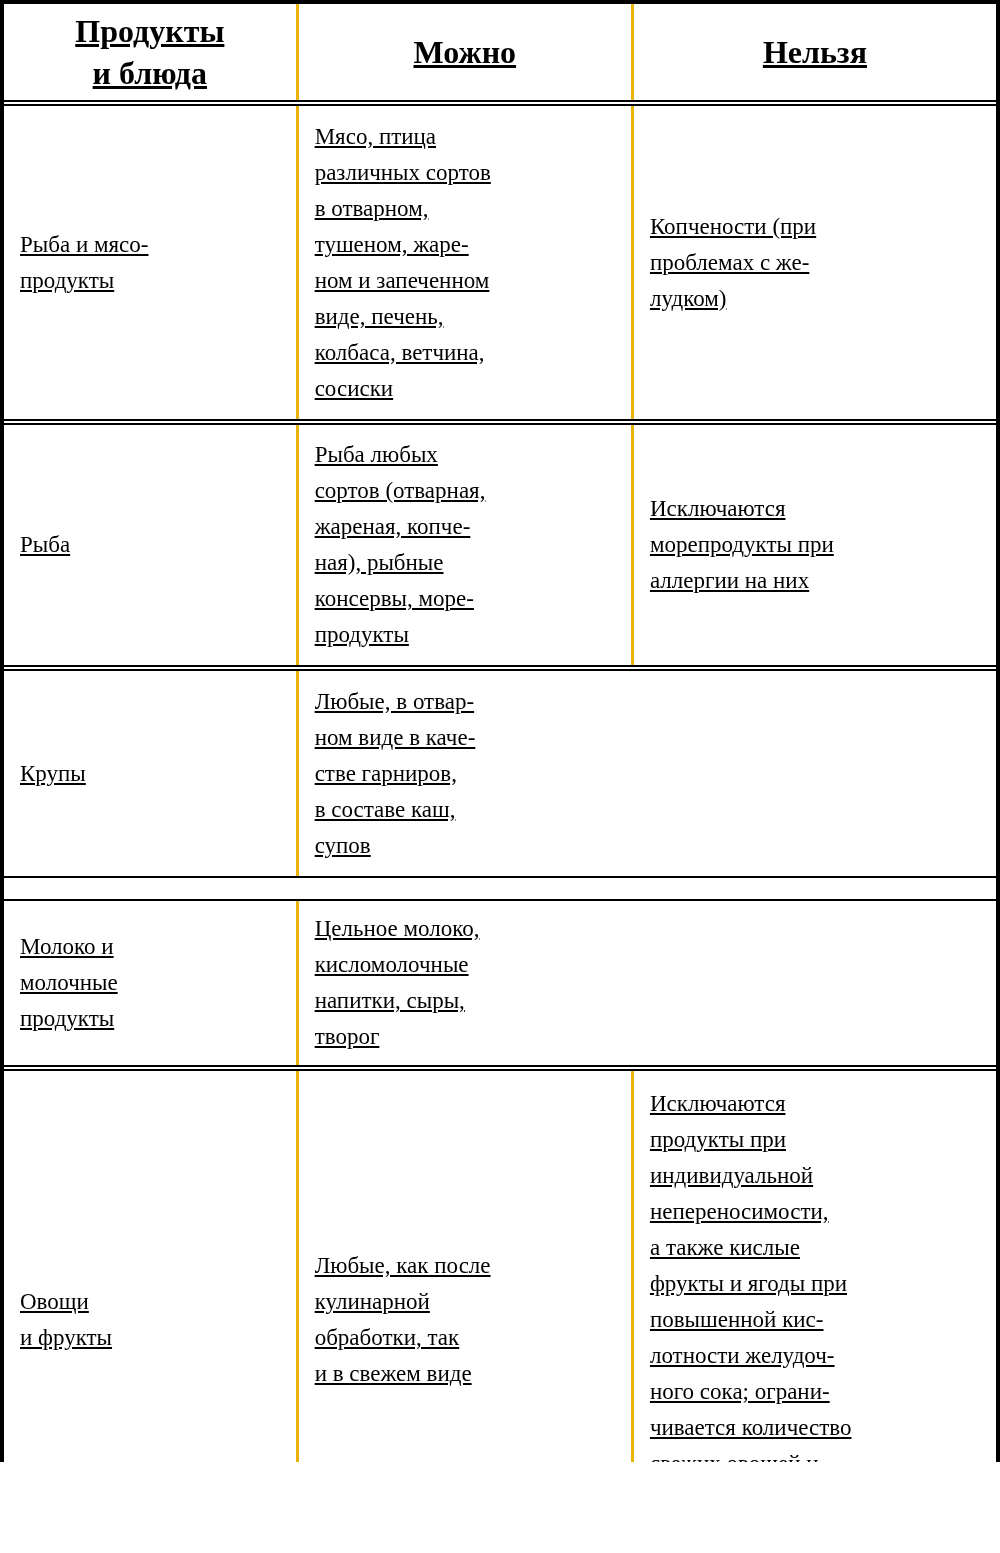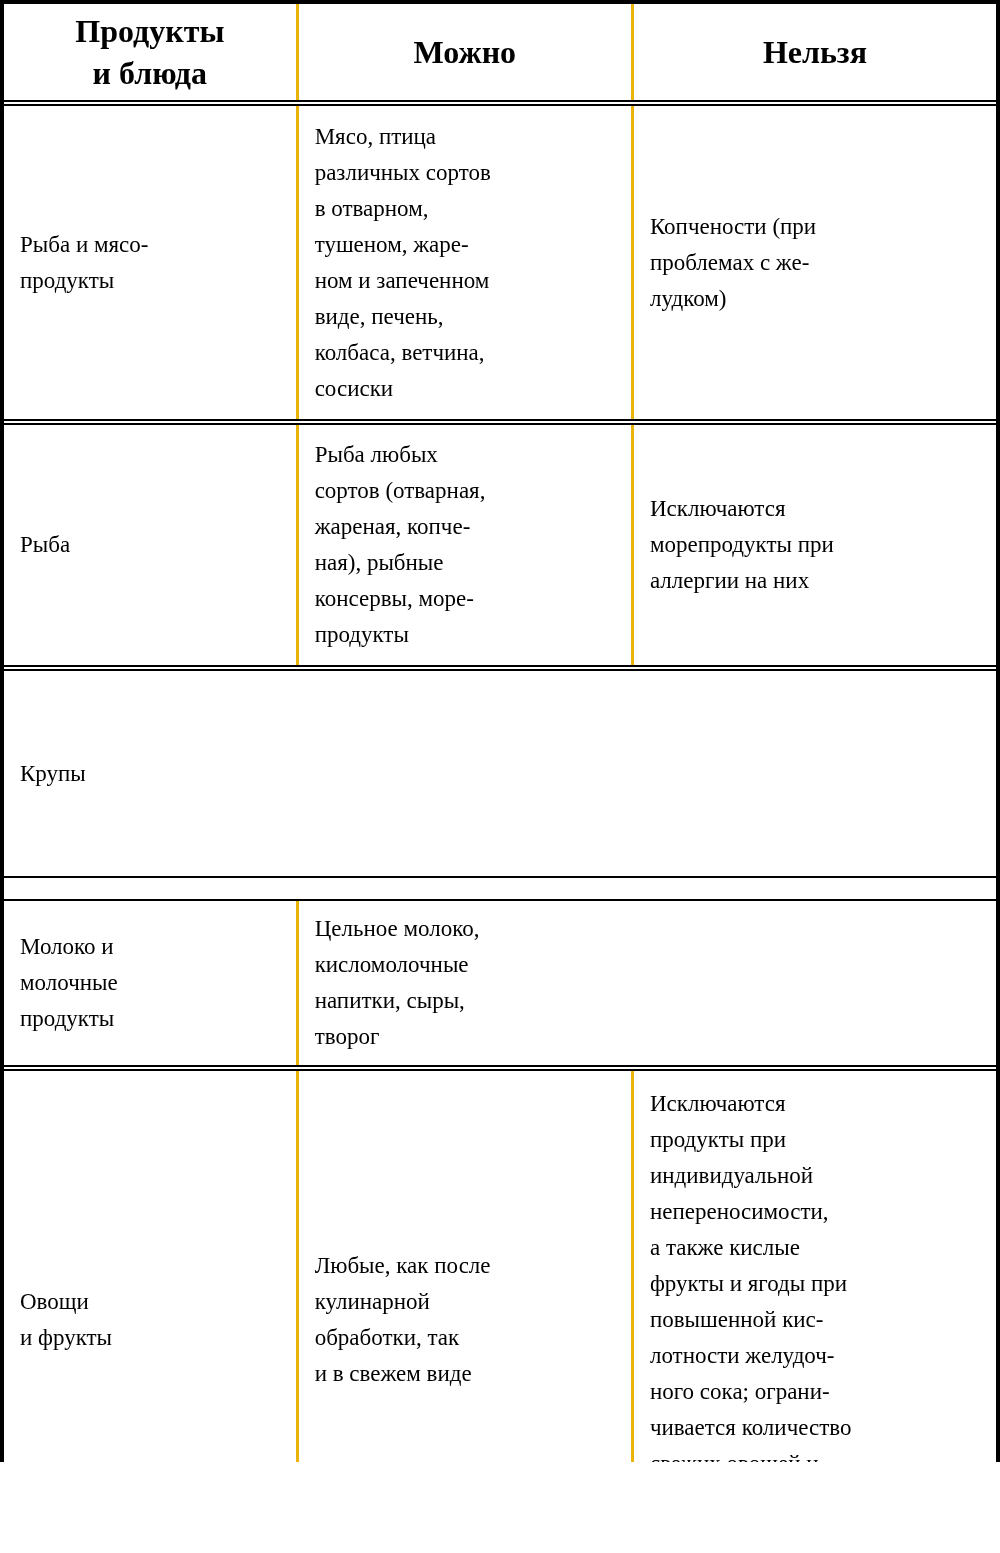--- a/index.html
+++ b/index.html
@@ -6,20 +6,21 @@
     margin: 0;
     padding: 0;
     background: #ffffff;
     width: 1000px;
   }
   .page {
     width: 1000px;
     height: 1462px;
     background: #eab308;
     box-sizing: border-box;
+    text-decoration: underline;
   }
   .diet-table {
     display: flex;
     flex-direction: column;
     row-gap: 2px;               
     width: 1000px;
     min-height: 1553px;
     box-sizing: border-box;
     border: 4px solid #000;
     background: #ffffff;
@@ -123,20 +124,27 @@
         <span class="txt">Исключаются
 морепродукты при
 аллергии на них</span>
       </div>
     </div>
 
     <div class="row row-3">
       <div class="cell">
         <span class="txt">Крупы</span>
       </div>
+      <div class="cell">
+        <span class="txt">Любые, в отвар-
+ном виде в каче-
+стве гарниров,
+в составе каш,
+супов</span>
+      </div>
     </div>
 
     <div class="row row-4">
       <div class="cell">
         <span class="txt">Молоко и
 молочные
 продукты</span>
       </div>
       <div class="cell">
         <span class="txt">Цельное молоко,

